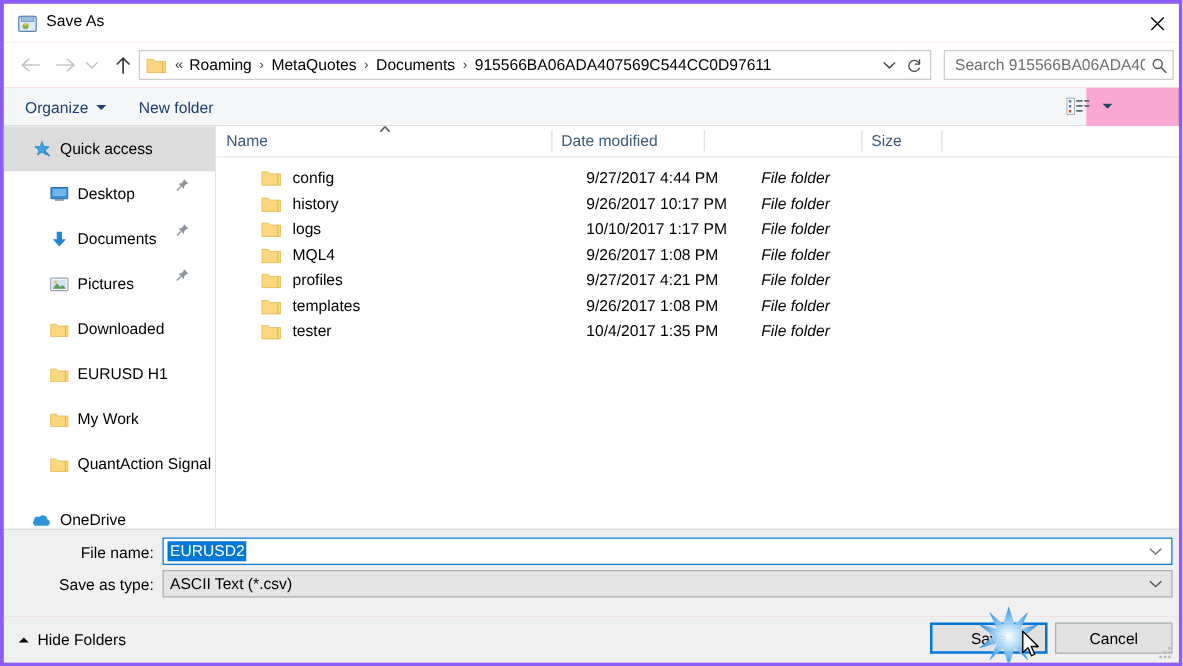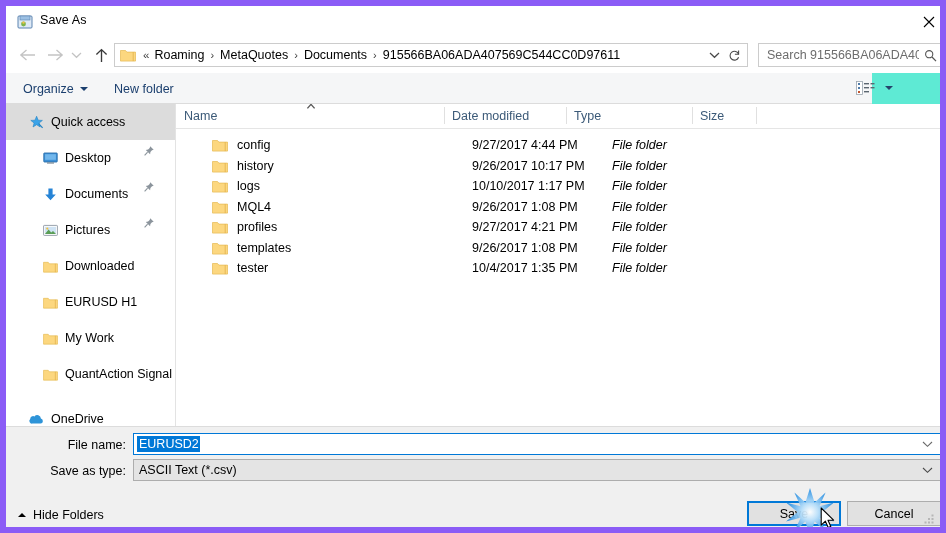--- a/index.html
+++ b/index.html
@@ -8,22 +8,22 @@
     background: #ffffff;
   }
   body {
     font-family: "Liberation Sans", sans-serif;
     -webkit-font-smoothing: antialiased;
   }
   #dialog {
     position: relative;
     width: 946px;
     height: 533px;
-    background: #5eead4;
-    border: 6px solid #8b5cf6;
+    background: #f9a8d4;
+    border: 3px solid #8b5cf6;
     box-sizing: border-box;
     overflow: hidden;
     font-size: 12px;
     color: #000;
   }
 
   
   .titlebar {
     position: absolute;
     left: 0; top: 0;
@@ -680,23 +680,20 @@
           </svg>
         </span>
         <div class="col" style="left:0;width:268px;">
           <span>Name</span>
         </div>
         <div class="col-sep" style="left:268px;"></div>
         <div class="col" style="left:268px;width:122px;">
           <span>Date modified</span>
         </div>
         <div class="col-sep" style="left:390px;"></div>
-        <div class="col" style="left:390px;width:126px;">
-          <span>Type</span>
-        </div>
         <div class="col-sep" style="left:516px;"></div>
         <div class="col" style="left:516px;width:64px;">
           <span>Size</span>
         </div>
         <div class="col-sep" style="left:580px;"></div>
       </div>
 
       <div class="rows-wrap">
 
         <div class="frow">

